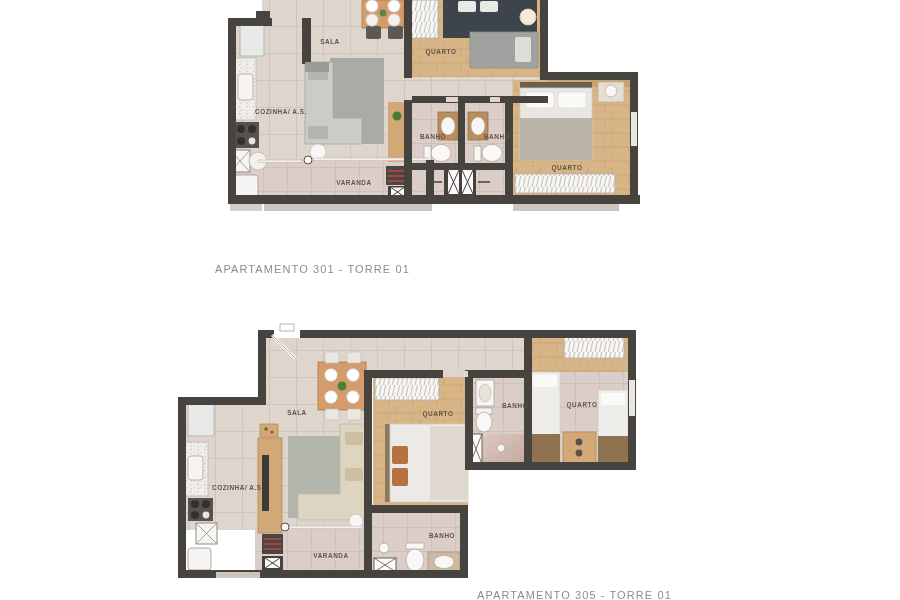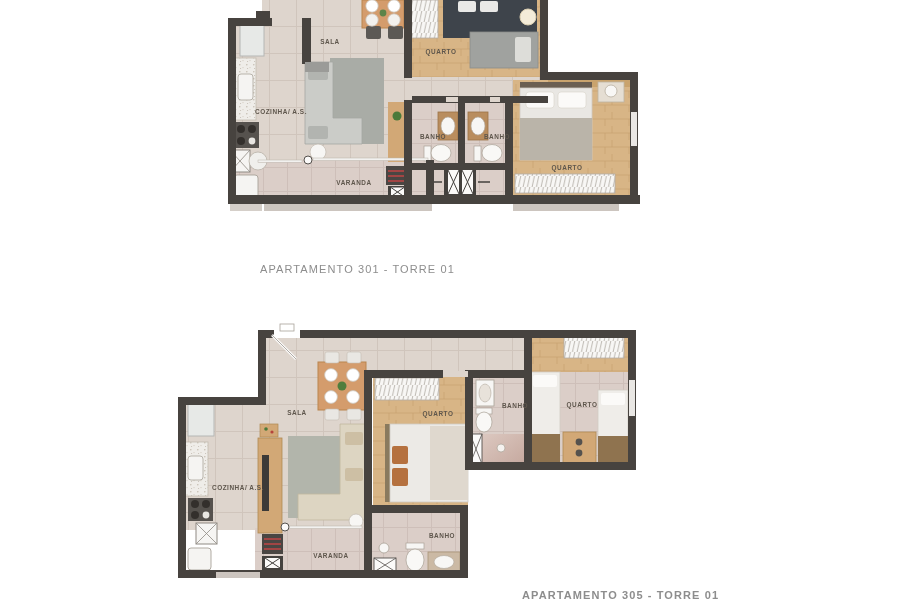--- a/index.html
+++ b/index.html
@@ -4,24 +4,24 @@
 <style>
   html,body{margin:0;padding:0;}
   body{
     width:900px;height:600px;position:relative;overflow:hidden;
     background:#ffffff;font-family:"Liberation Sans", sans-serif;
   }
   .plan-canvas{position:absolute;left:0;top:0;}
   .caption{
     position:absolute;
     font-size:11px;font-weight:400;letter-spacing:1.1px;
-    color:#8d8d8d;white-space:nowrap;margin-left:45px;
+    color:#8d8d8d;white-space:nowrap;
   }
   #caption-301{left:215px;top:263px;}
-  #caption-305{left:477px;top:589px;font-weight:bold;}
+  #caption-305{left:477px;top:589px;}
   .room-label{
     font-family:"Liberation Sans", sans-serif;
     font-size:6.4px;font-weight:600;letter-spacing:.55px;
     fill:#5e564c;text-anchor:middle;
   }
 </style>
 </head>
 <body>
 
 <svg class="plan-canvas" width="900" height="600" viewBox="0 0 900 600">

